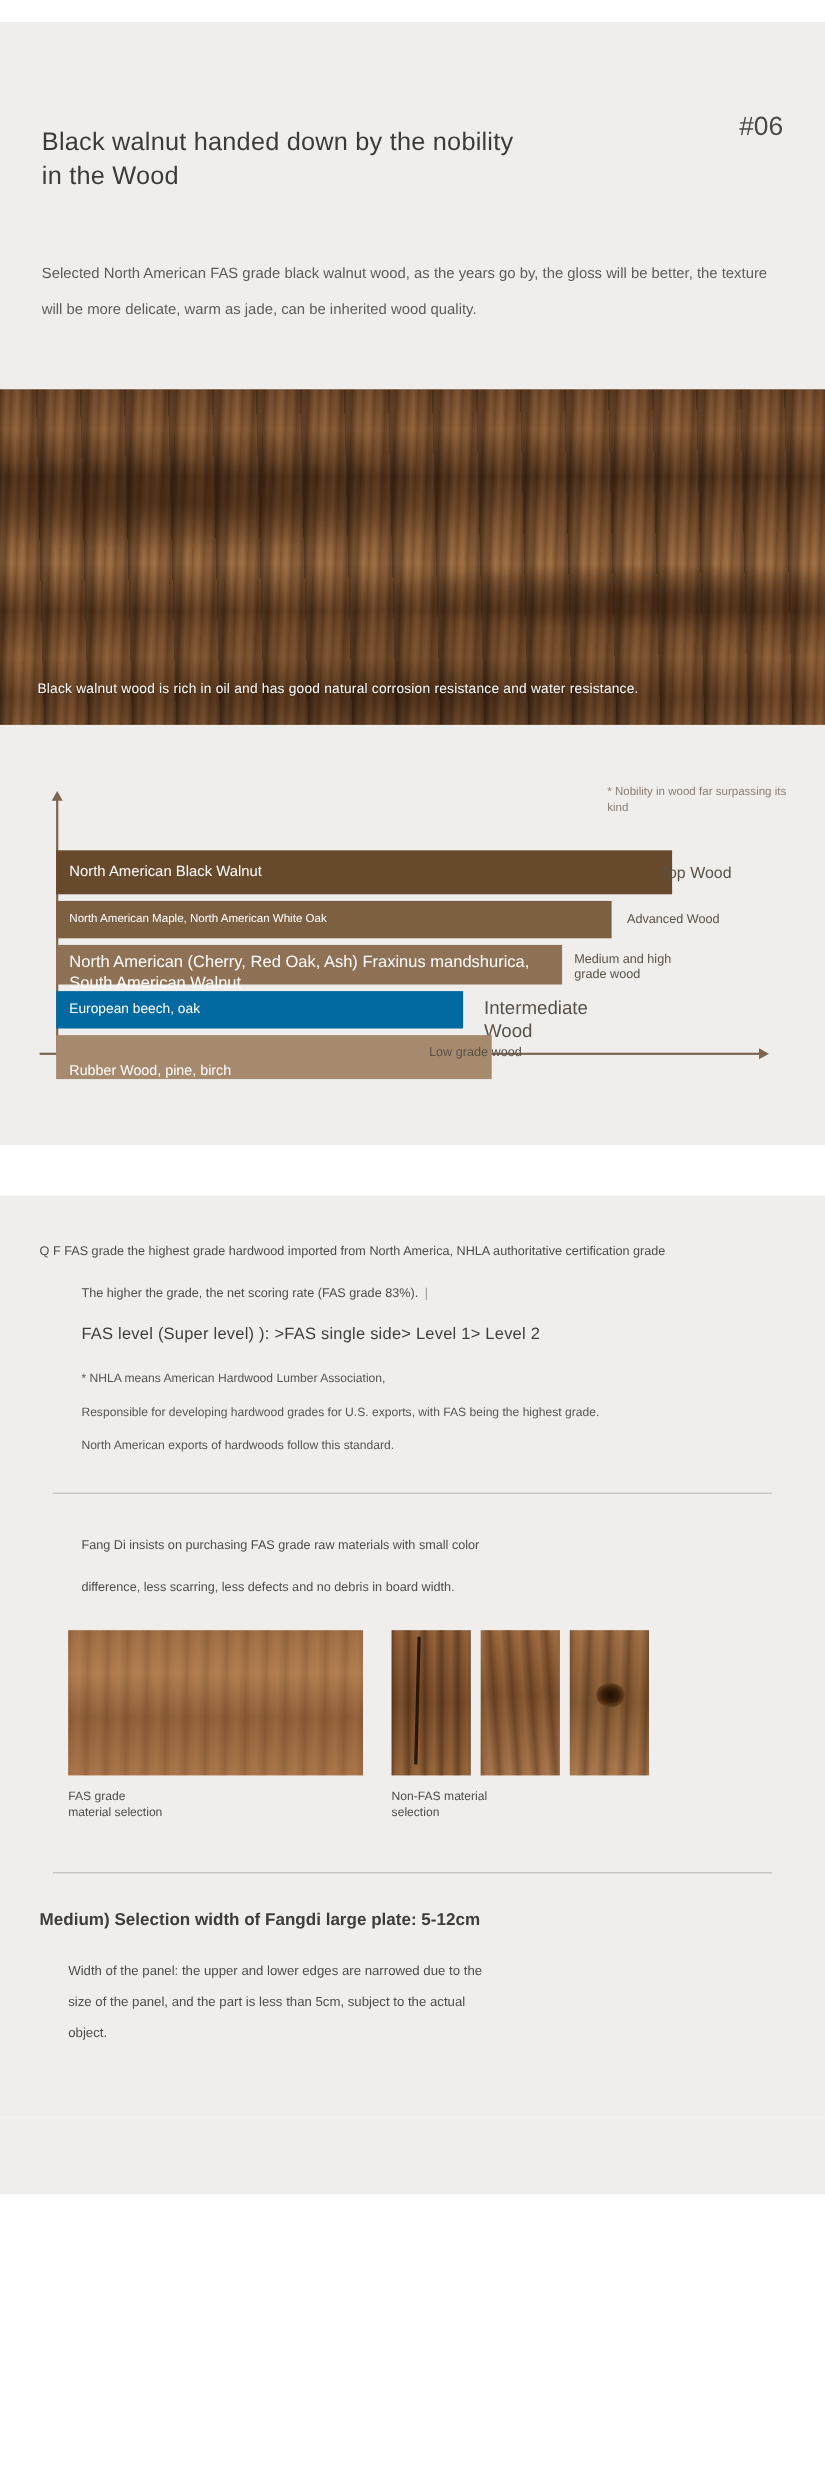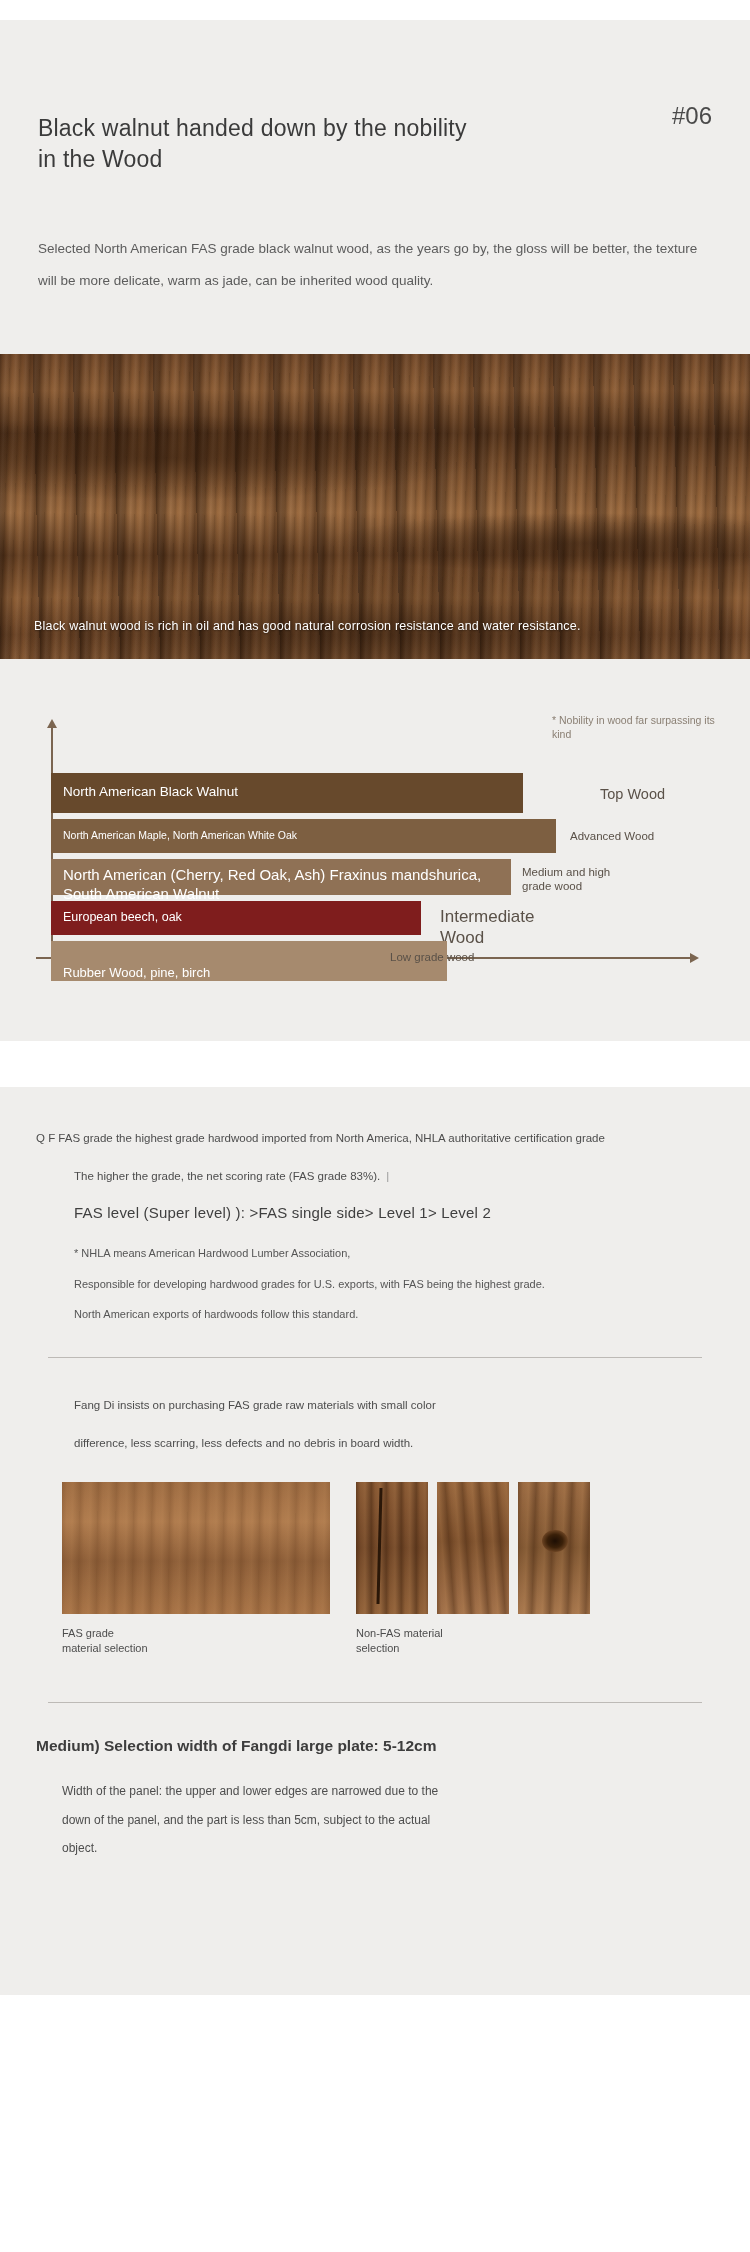--- a/index.html
+++ b/index.html
@@ -324,36 +324,36 @@
     <div class="photo-grain"></div>
     <div class="photo-caption">Black walnut wood is rich in oil and has good natural corrosion resistance and water resistance.</div>
   </section>
 
   <section class="chart-wrap">
     <div class="chart">
       <div class="chart-note">* Nobility in wood far surpassing its kind</div>
       <div class="axis-y"></div>
       <div class="axis-x"></div>
 
-      <div class="bar" style="top:78px;height:40px;width:472px;background:#67492c;font-size:13.5px;">
+      <div class="bar" style="top:78px;height:40px;width:560px;background:#67492c;font-size:13.5px;">
         <span>North American Black Walnut</span>
       </div>
       <div class="bar-label-out" style="left:600px;top:90px;font-size:14.5px;">Top Wood</div>
 
       <div class="bar" style="top:124px;height:34px;width:505px;background:#7d5f41;font-size:10.5px;">
         <span>North American Maple, North American White Oak</span>
       </div>
       <div class="bar-label-out" style="left:570px;top:134px;font-size:11.5px;">Advanced Wood</div>
 
       <div class="bar" style="top:164px;height:36px;width:460px;background:#8f7155;font-size:15px;align-items:flex-start;padding-top:7px;">
         <span>North American (Cherry, Red Oak, Ash) Fraxinus mandshurica, South American Walnut</span>
       </div>
       <div class="bar-label-out" style="left:522px;top:170px;width:120px;font-size:11.5px;">Medium and high grade wood</div>
 
-      <div class="bar" style="top:206px;height:34px;width:370px;background:#7f1d1d;font-size:12.5px;">
+      <div class="bar" style="top:206px;height:34px;width:370px;background:#0369a1;font-size:12.5px;">
         <span>European beech, oak</span>
       </div>
       <div class="bar-label-out" style="left:440px;top:211px;width:100px;font-size:17px;">Intermediate Wood</div>
 
       <div class="bar" style="top:246px;height:40px;width:396px;background:#a68a6e;font-size:13px;align-items:flex-end;padding-top:7px;">
         <span>Rubber Wood, pine, birch</span>
       </div>
       <div class="bar-label-out" style="left:390px;top:255px;font-size:11.5px;">Low grade wood</div>
     </div>
   </section>
@@ -401,19 +401,19 @@
           <div>selection</div>
         </div>
       </div>
     </div>
 
     <div class="hr" style="margin-top:46px;"></div>
 
     <h2 class="width-title">Medium) Selection width of Fangdi large plate: 5-12cm</h2>
     <div class="width-body">
       <div>Width of the panel: the upper and lower edges are narrowed due to the</div>
-      <div>down of the panel, and the part is less than 5cm, subject to the actual</div>
+      <div>size of the panel, and the part is less than 5cm, subject to the actual</div>
       <div>object.</div>
     </div>
   </section>
 
   <div class="bottom-pad"></div>
 </div>
 
 </body></html>

